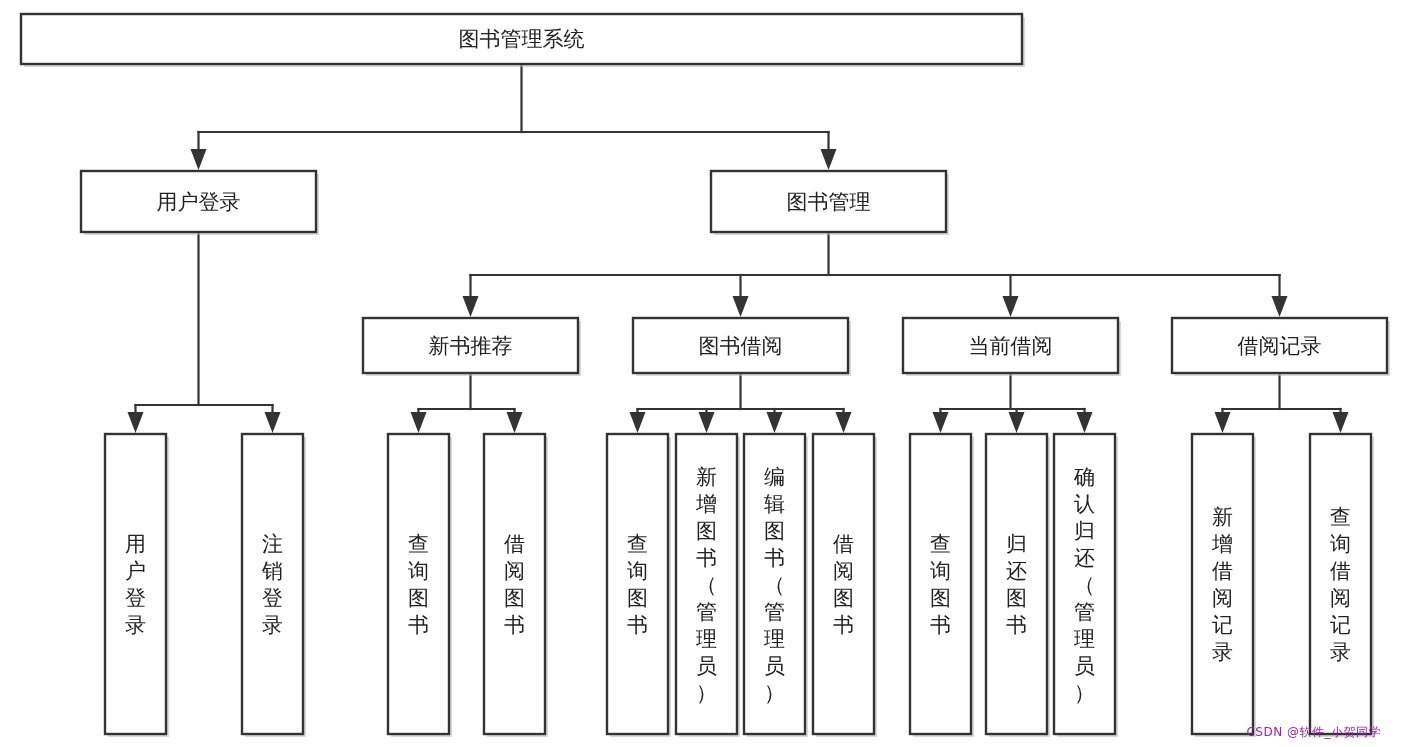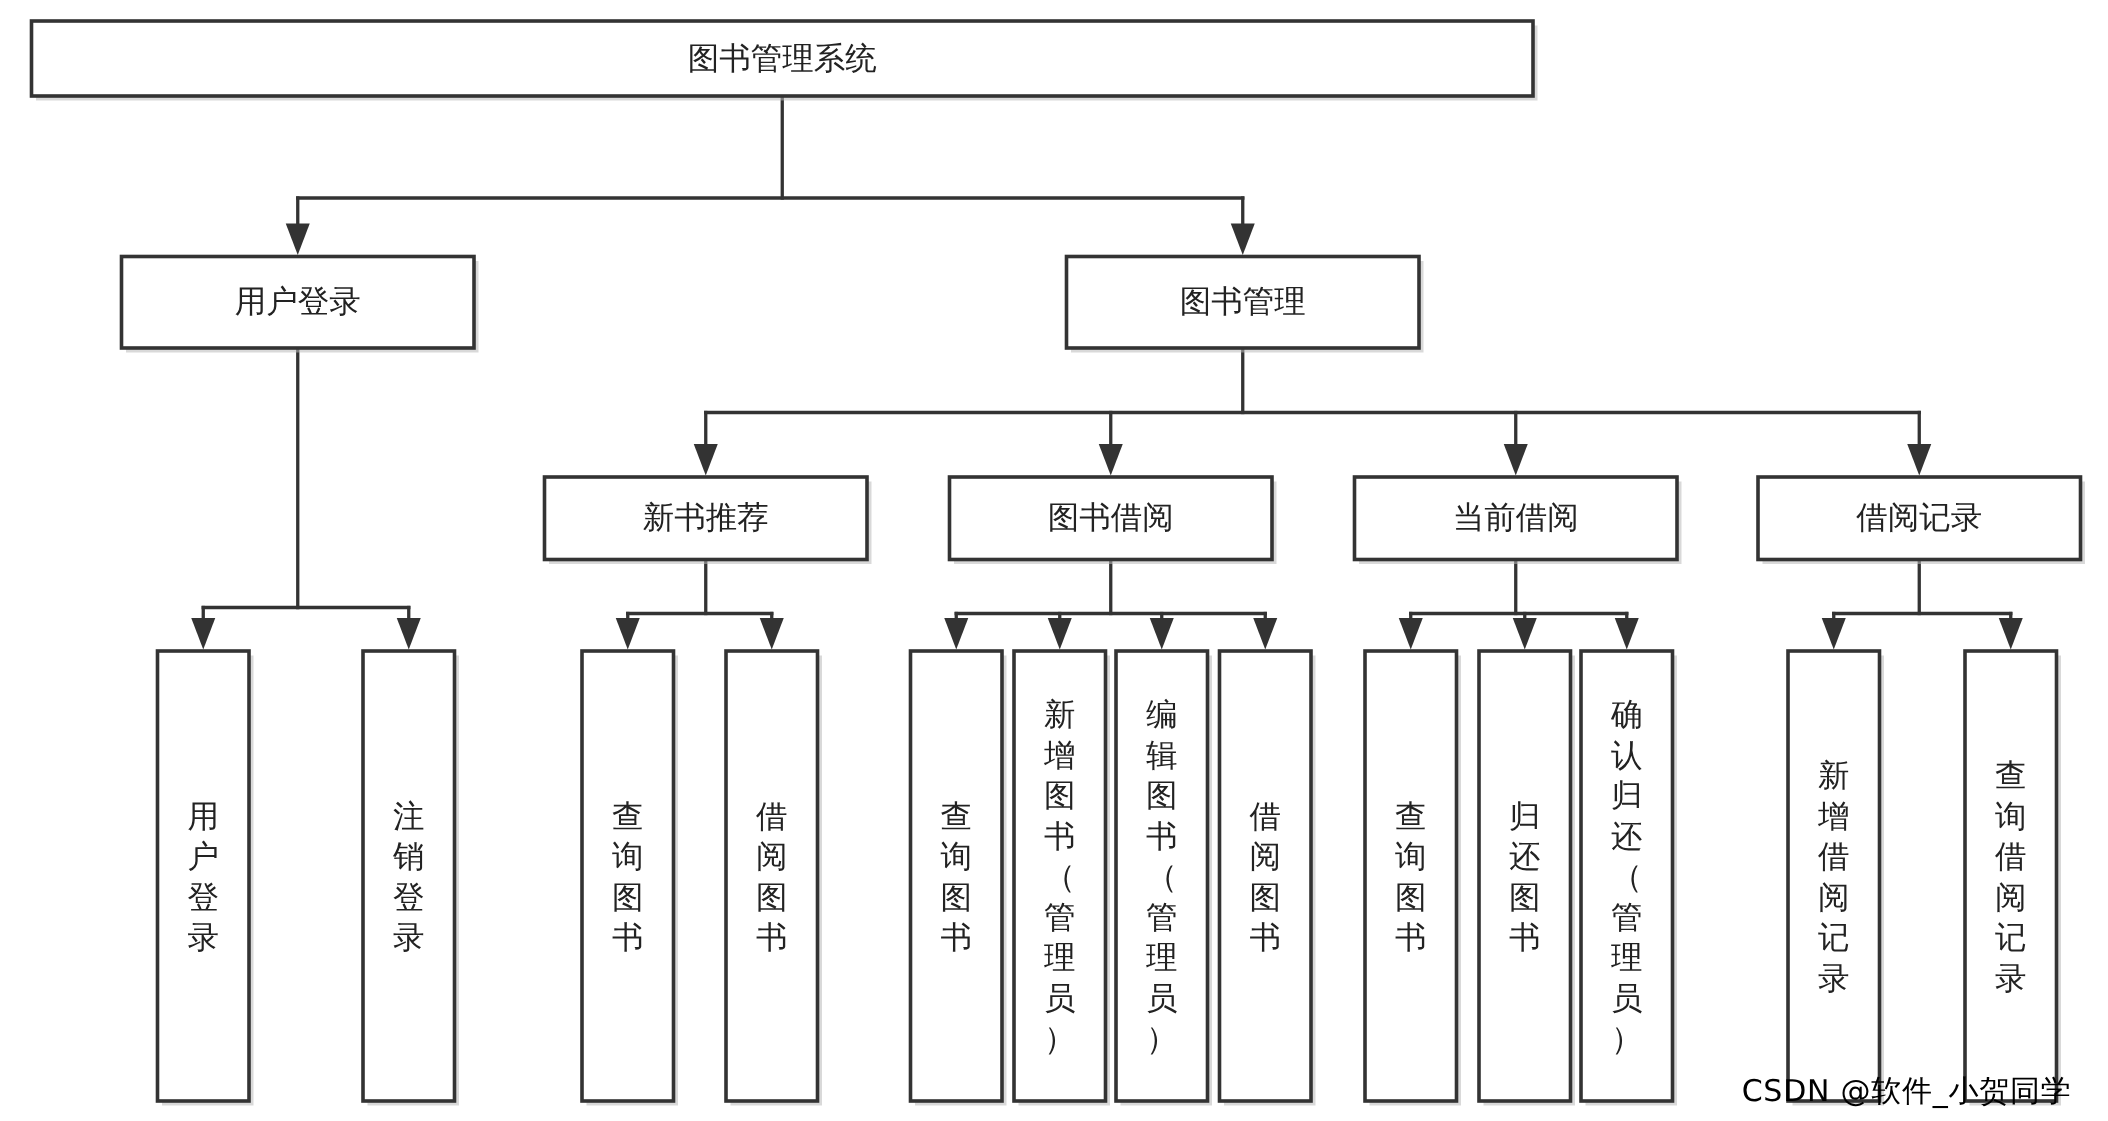--- a/index.html
+++ b/index.html
@@ -56,22 +56,22 @@
   .node-label-v {
     fill: #222222;
     font-family: "DejaVu Sans", "Liberation Sans", sans-serif;
     font-size: 21px;
     text-anchor: middle;
   }
   .watermark {
     position: absolute;
     right: 12px;
     bottom: 6px;
-    color: #000000;
-    font-size: 20px;
+    color: #a21caf;
+    font-size: 12px;
     font-family: "DejaVu Sans", "Liberation Sans", sans-serif;
     letter-spacing: .5px;
     white-space: nowrap;
     pointer-events: none;
   }
 </style>
 </head>
 <body>
 
 <div id="diagram-root">

